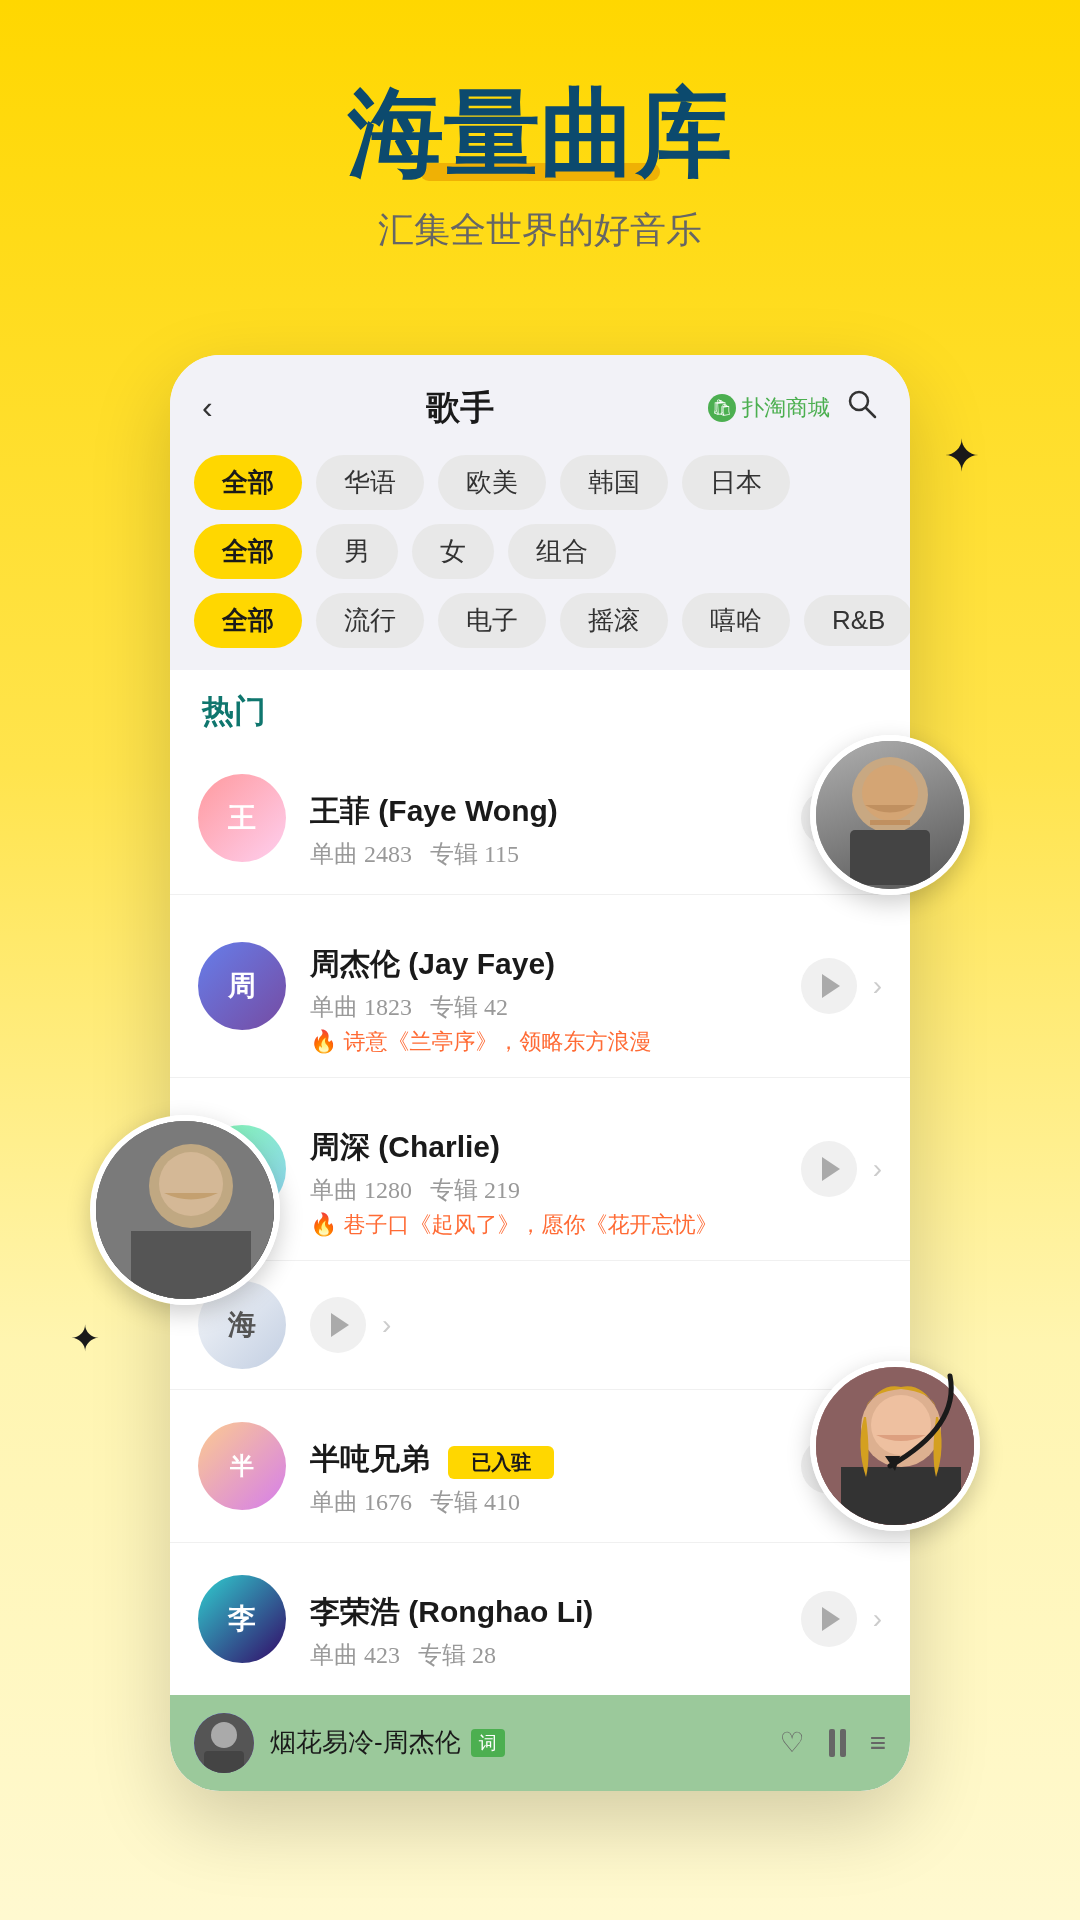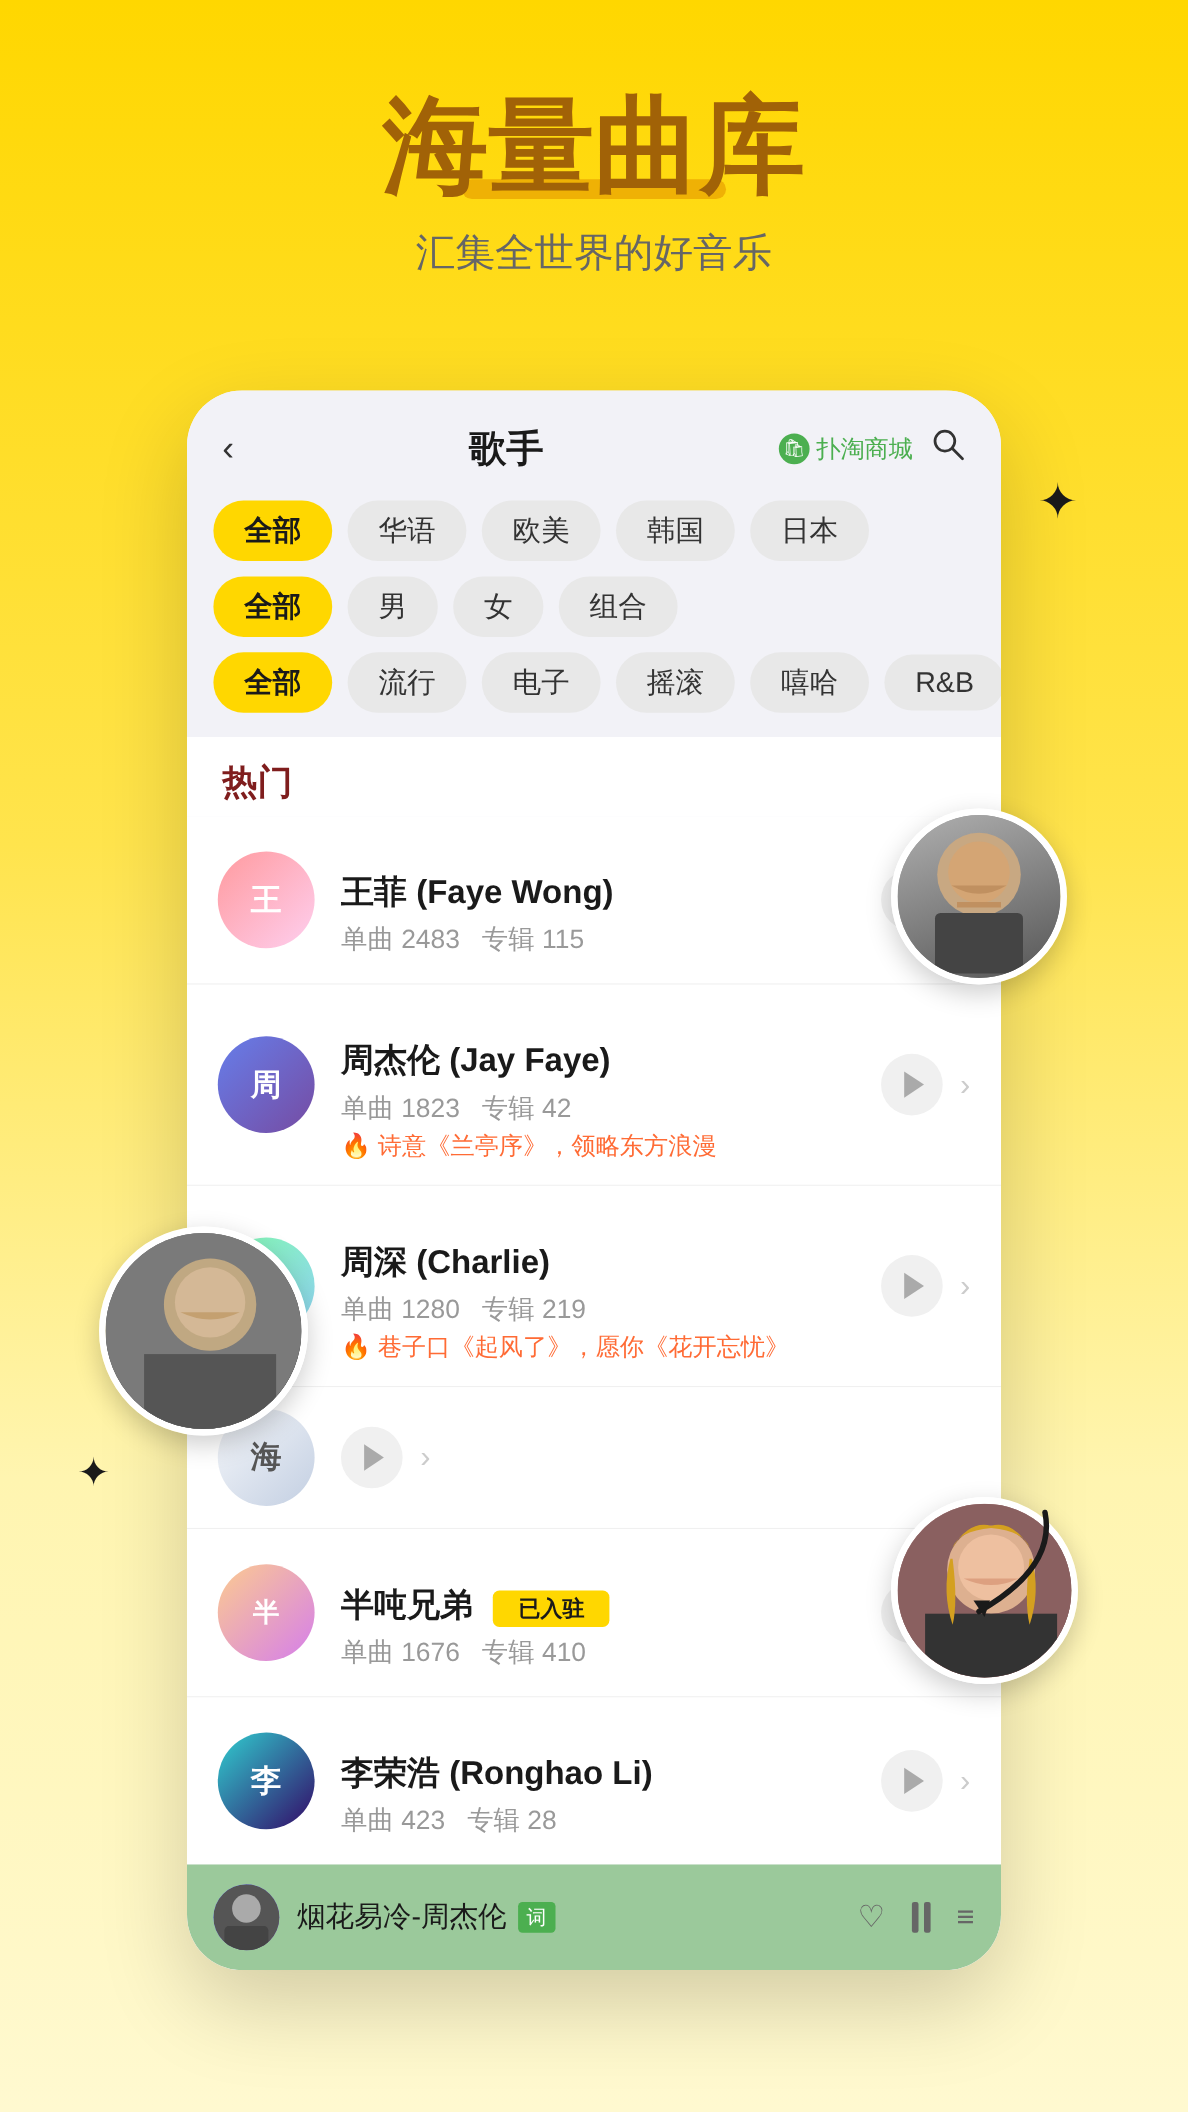--- a/index.html
+++ b/index.html
@@ -13,21 +13,21 @@
       overflow: hidden;
     }
 
     .header-section {
       text-align: center;
       padding: 80px 0 40px;
     }
     .main-title {
       font-size: 96px;
       font-weight: 900;
-      color: #a16207;
+      color: #0c4a6e;
       line-height: 1.1;
       position: relative;
       display: inline-block;
     }
     .title-underline {
       position: absolute;
       bottom: 5px;
       left: 50%;
       transform: translateX(-50%);
       width: 240px;
@@ -129,21 +129,21 @@
     .filter-chip.active {
       background: #FFD700;
       color: #1a1a1a;
       font-weight: 600;
     }
 
     
     .section-title {
       font-size: 32px;
       font-weight: 700;
-      color: #7f1d1d;
+      color: #0f766e;
       padding: 20px 32px 8px;
       background: white;
     }
 
     
     .artist-list {
       background: white;
     }
     .artist-item {
       display: flex;
@@ -201,20 +201,21 @@
     .artist-name {
       font-size: 30px;
       font-weight: 600;
       color: #1a1a1a;
       margin-bottom: 6px;
     }
     .artist-stats {
       font-size: 24px;
       color: #999;
       margin-bottom: 4px;
+      font-family: Liberation Serif, serif;
     }
     .artist-hot-text {
       font-size: 22px;
       color: #FF6B35;
       display: flex;
       align-items: center;
       gap: 4px;
     }
     .badge-entered {
       display: inline-block;

